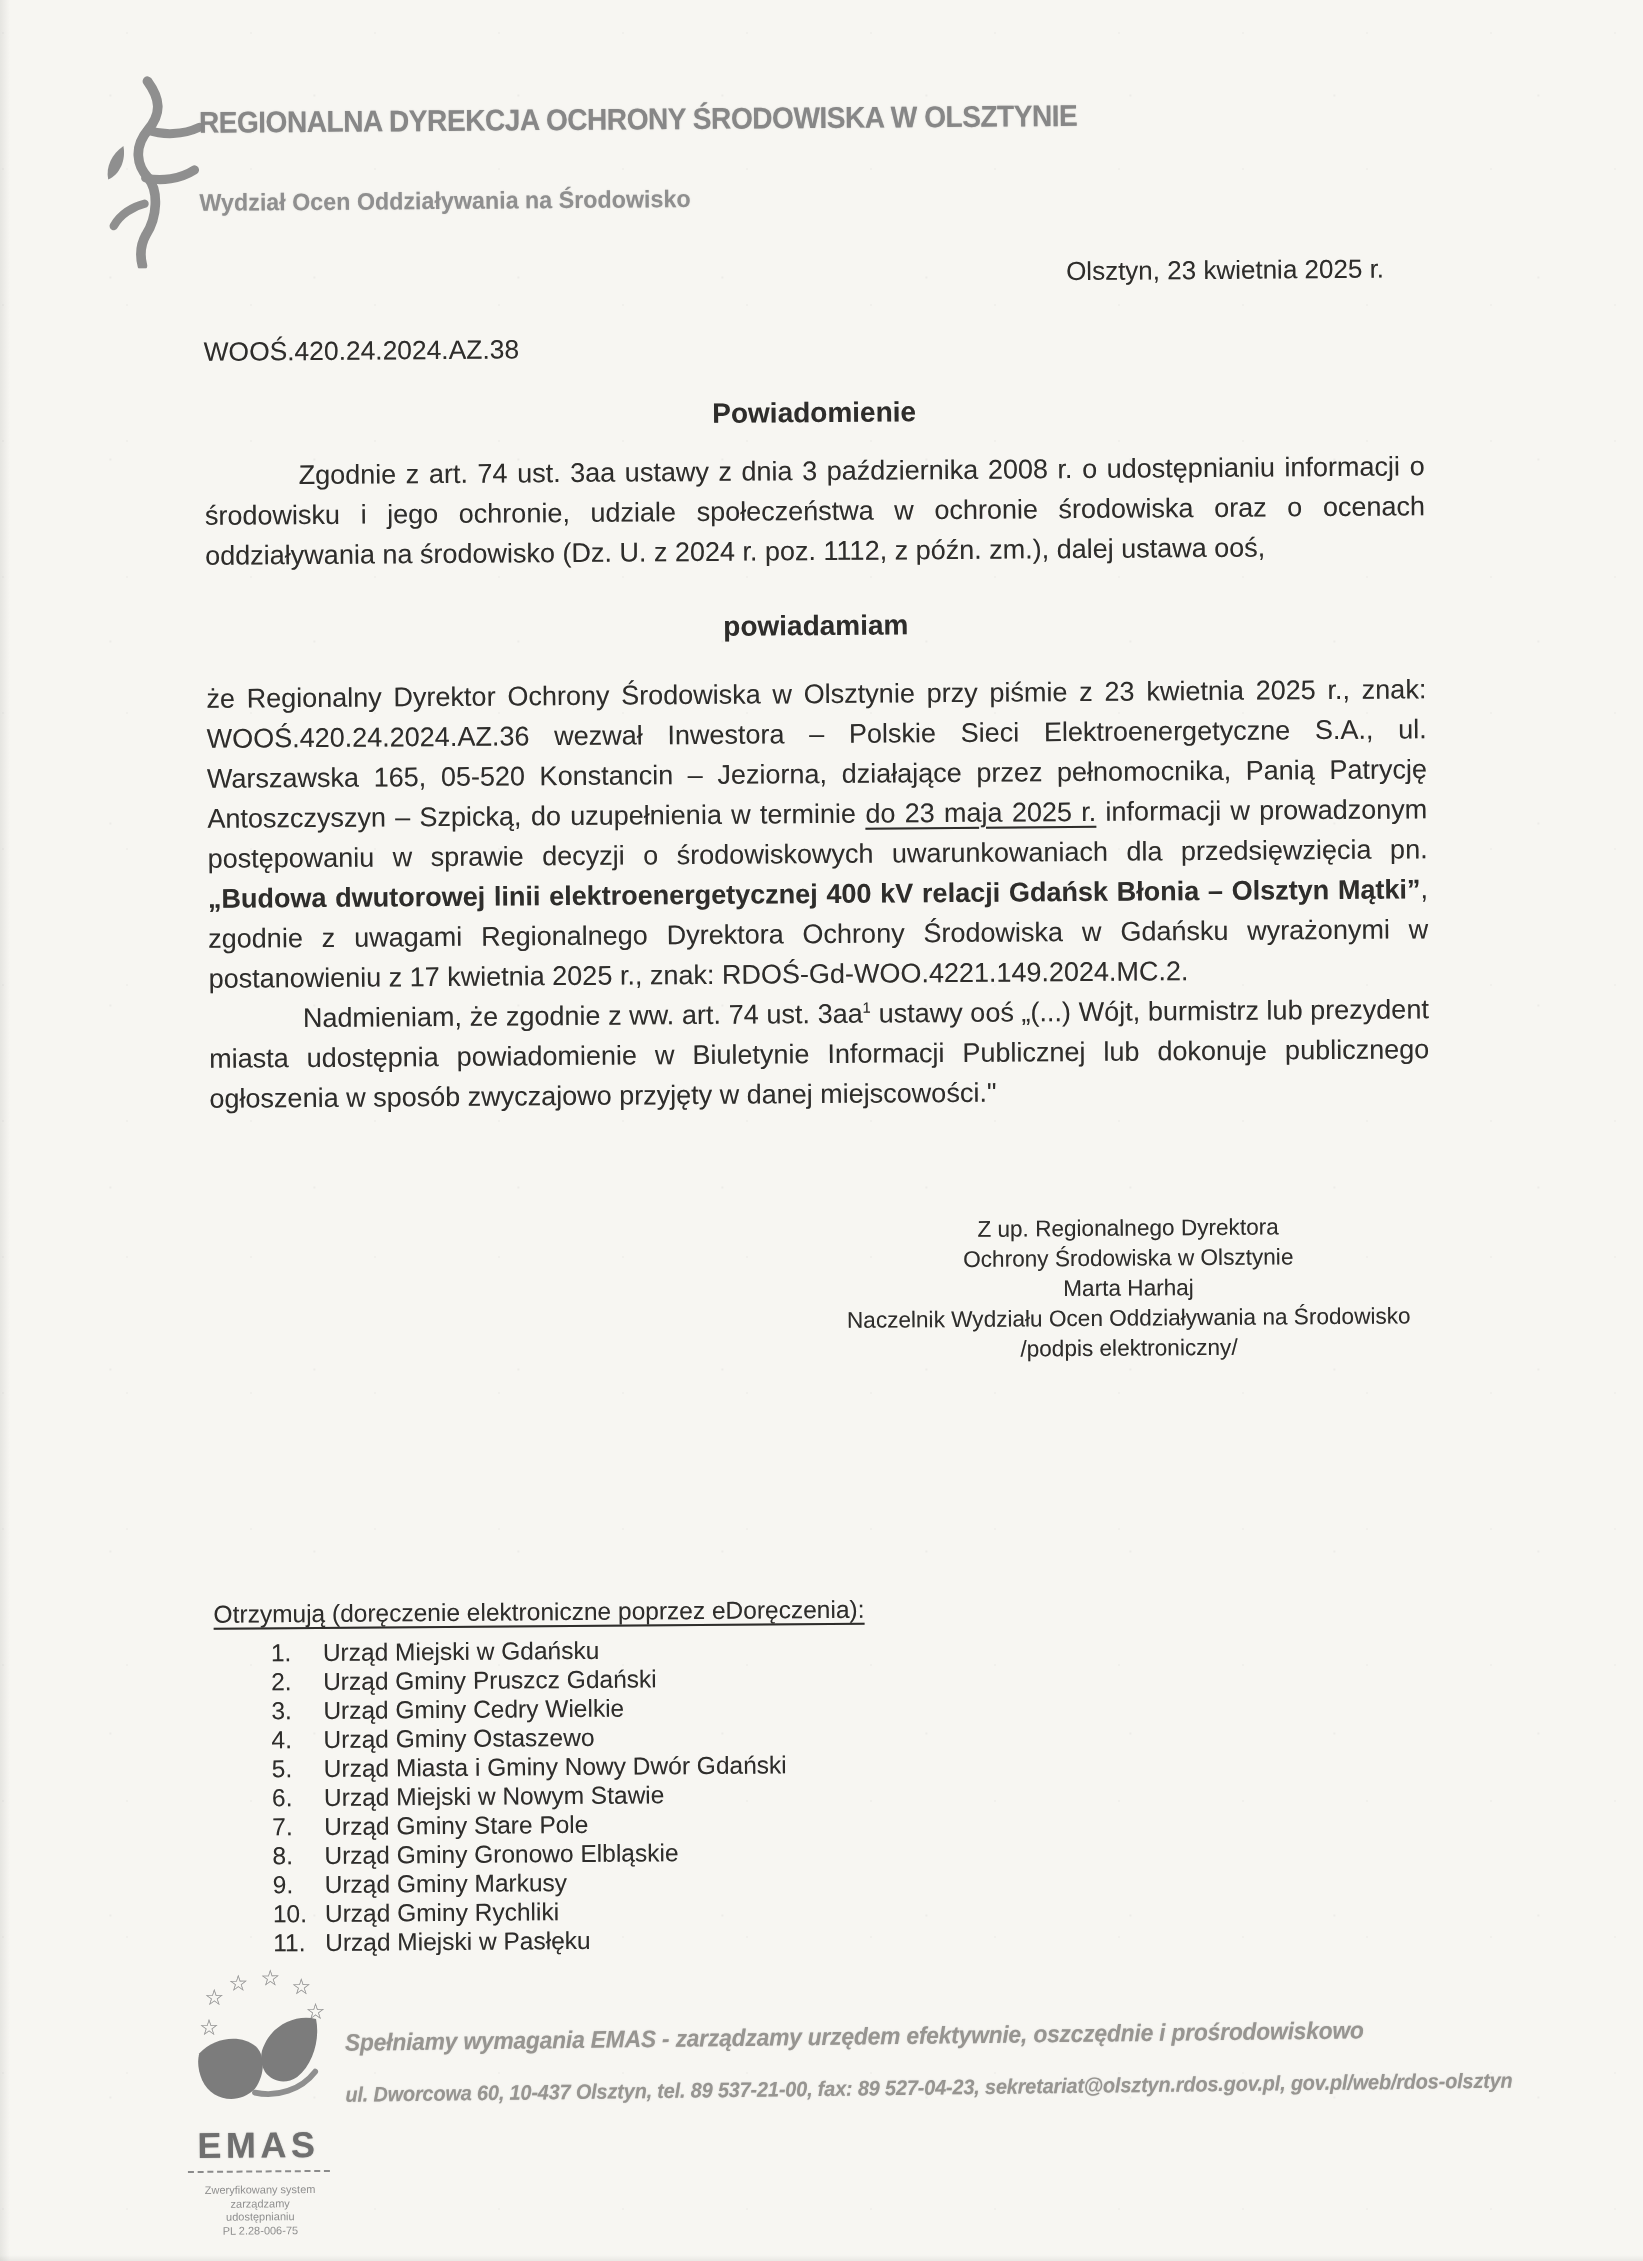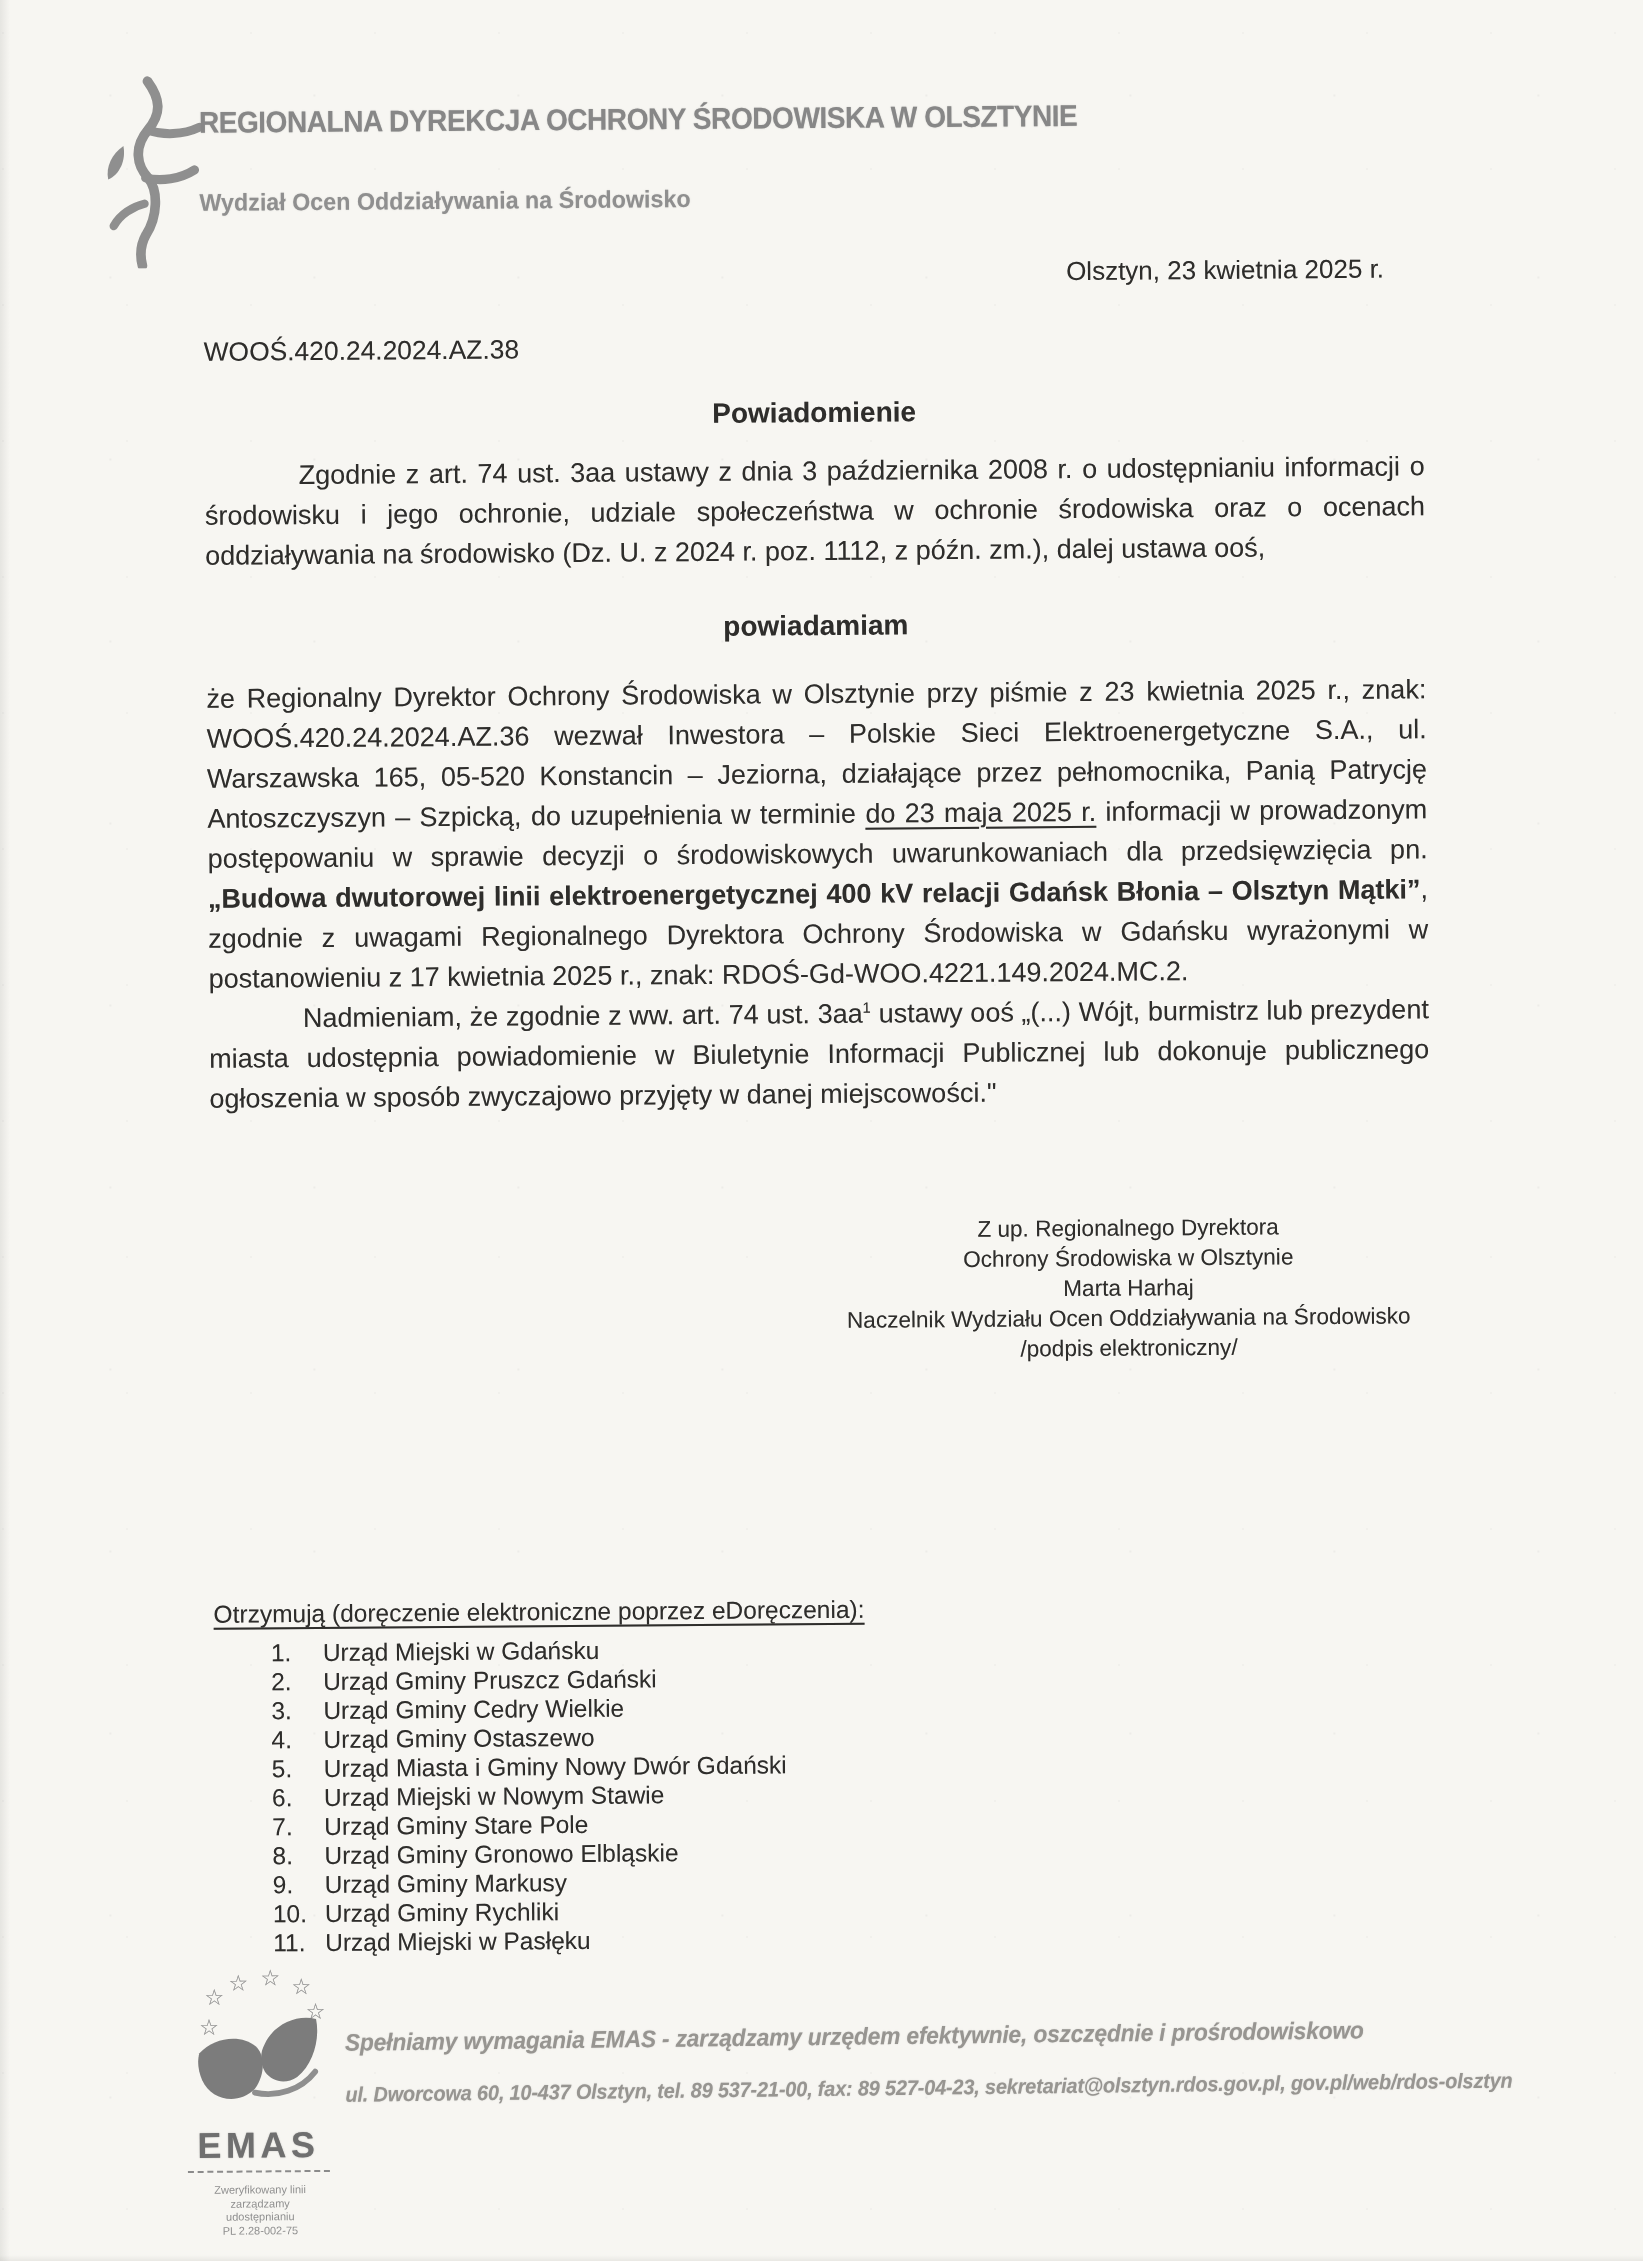--- a/index.html
+++ b/index.html
@@ -140,24 +140,24 @@
       <span class="emas-star" style="left:131px; top:34px;">☆</span>
       <span class="emas-leaves">
         <svg width="131" height="120" viewBox="0 0 204 186">
           <path d="M10 78 C34 52, 78 48, 100 70 C112 84, 112 112, 96 134 C70 160, 28 152, 14 120 C8 106, 6 90, 10 78 Z" fill="#7c7c7c"></path>
           <path d="M112 64 C126 34, 162 18, 192 26 C198 56, 188 96, 162 116 C144 128, 124 124, 112 108 C104 94, 104 78, 112 64 Z" fill="#7c7c7c"></path>
           <path class="gline" d="M96 140 C130 148, 168 136, 190 108" stroke-width="9"></path>
         </svg>
       </span>
       <div class="emas-word">EMAS</div>
       <div class="emas-cert">
-          <div>Zweryfikowany linii</div>
+          <div>Zweryfikowany system</div>
           <div>zarządzamy</div>
           <div>udostępnianiu</div>
-          <div>PL 2.28-002-75</div>
+          <div>PL 2.28-006-75</div>
         </div>
     </div>
     <div class="footer-line fl1">Spełniamy wymagania EMAS - zarządzamy urzędem efektywnie, oszczędnie i prośrodowiskowo</div>
     <div class="footer-line fl2">ul. Dworcowa 60, 10-437 Olsztyn, tel. 89 537-21-00, fax: 89 527-04-23, sekretariat@olsztyn.rdos.gov.pl, gov.pl/web/rdos-olsztyn</div>
 
   </div>
 </div>
 
 
 </body></html>

